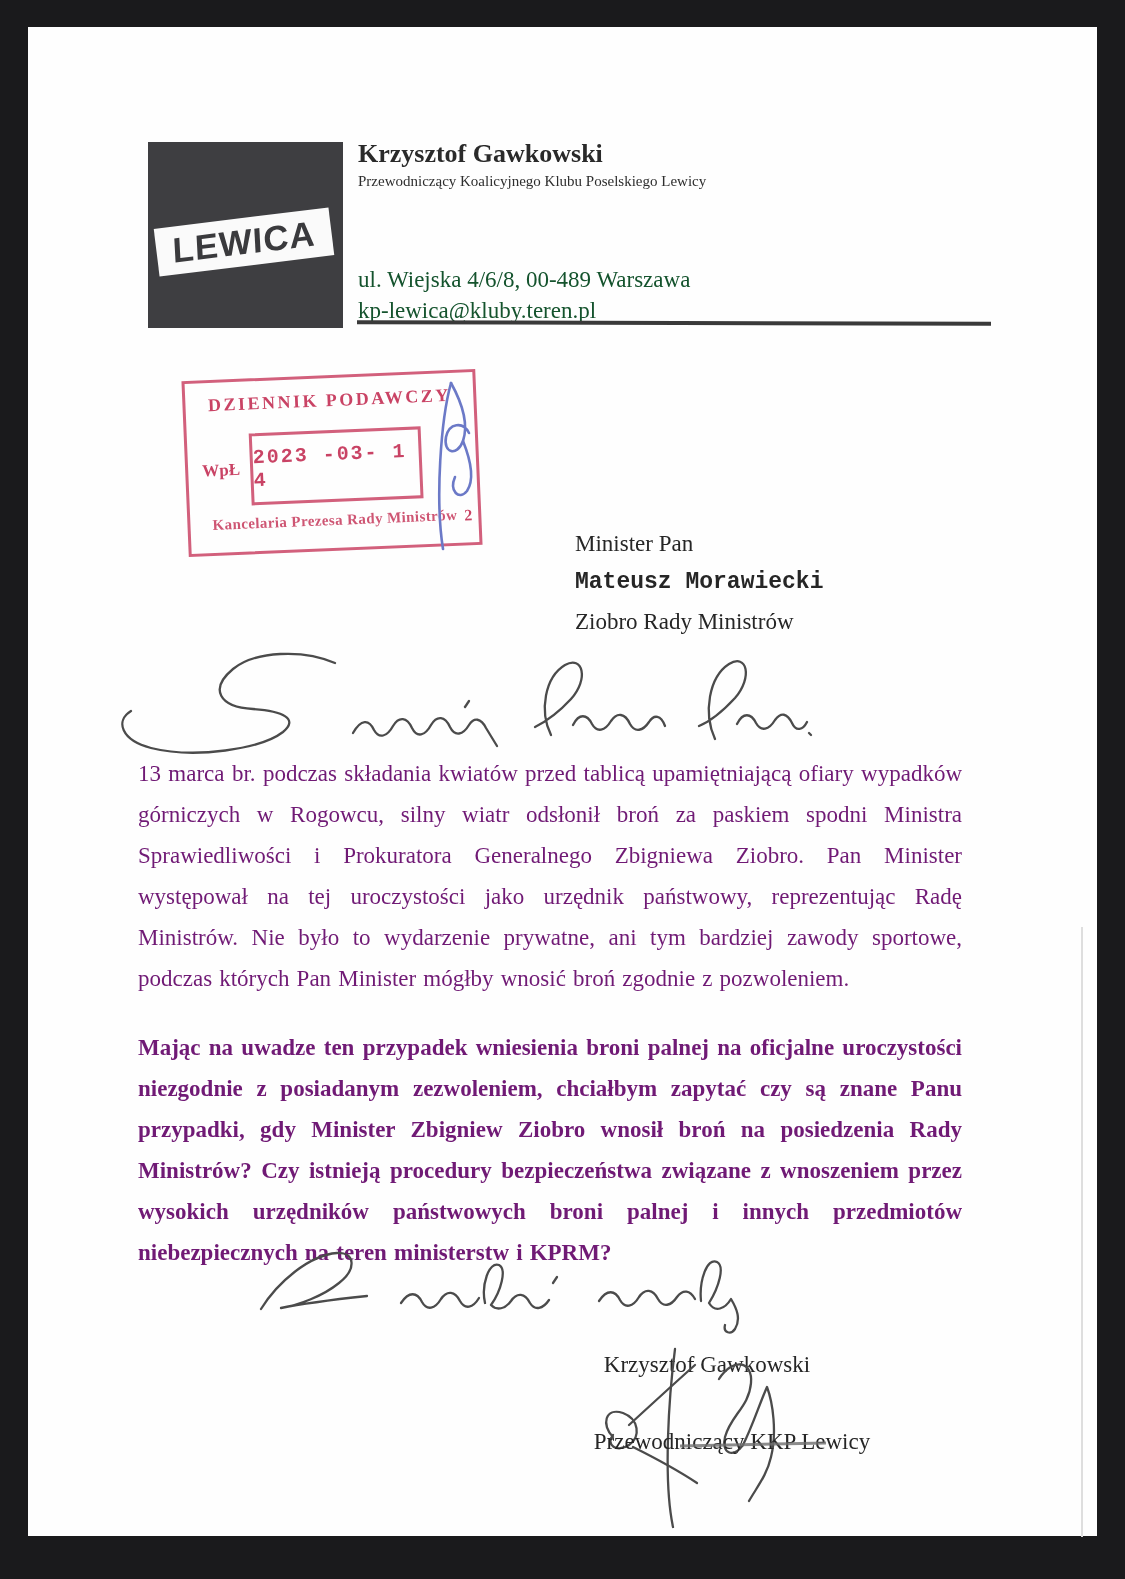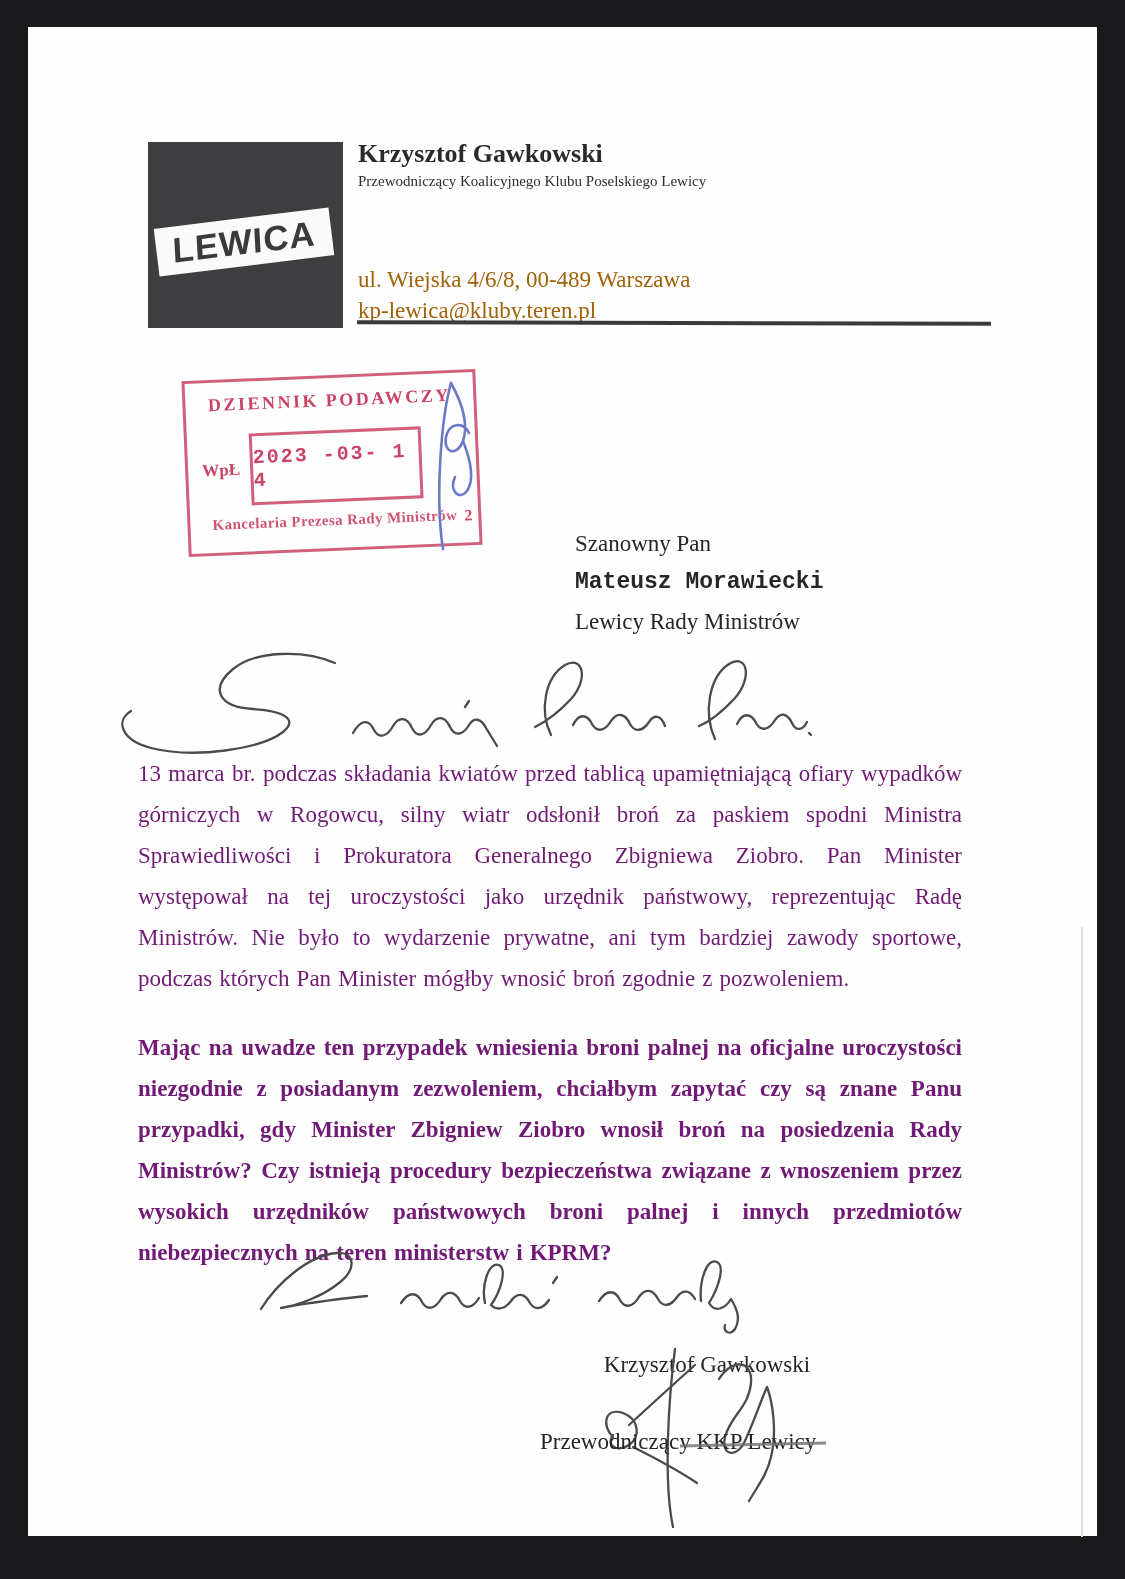--- a/index.html
+++ b/index.html
@@ -26,21 +26,21 @@
     background:#fafafa;transform:rotate(-7deg);
     display:flex;align-items:center;justify-content:center;
   }
   .logo-band span{
     font-family:"Liberation Sans", sans-serif;
     font-weight:bold;font-size:35px;letter-spacing:1px;color:#3a3a3d;
     transform:skewX(-4deg);
   }
   .hdr-name{left:330px;top:112px;font-size:26px;font-weight:bold;color:#2a2a2a;}
   .hdr-title{left:330px;top:146px;font-size:15px;color:#2e2e2e;}
-  .hdr-address{left:330px;top:237px;font-size:23px;color:#a16207;line-height:31px;}
+  .hdr-address{left:330px;top:237px;font-size:23px;color:#14532d;line-height:31px;}
   .hdr-rule{left:329px;top:294px;width:634px;height:4px;background:#3a3a3a;transform:rotate(0.15deg);}
 
   
   .dateline{left:500px;top:345px;width:436px;text-align:right;font-size:23px;color:#262626;}
 
   
   .stamp{
     left:157px;top:348px;width:288px;height:170px;
     border:3px solid rgba(199,58,93,.85);
     color:#c73a5d;
@@ -69,21 +69,21 @@
   .sr-only{position:absolute;width:1px;height:1px;overflow:hidden;clip:rect(0 0 0 0);white-space:nowrap;}
 
   
   .bodytext{left:110px;top:726px;width:824px;font-size:23px;line-height:41px;
     text-align:justify;color:#701a75;word-spacing:.06em;}
   .bodytext p{margin:0;}
   .bodytext p + p{margin-top:28px;font-weight:bold;}
 
   
   .sig-name{left:529px;top:1325px;width:300px;text-align:center;font-size:23px;color:#262626;}
-  .sig-title{left:512px;top:1402px;width:300px;text-align:left;font-size:23px;color:#262626;}
+  .sig-title{left:554px;top:1402px;width:300px;text-align:center;font-size:23px;color:#262626;}
   .sig-scrawl{left:555px;top:1318px;}
   .strike{left:652px;top:1416px;width:146px;height:2.5px;background:#6f6f6f;transform:rotate(-1.2deg);opacity:.8;}
 
   .scan-line{left:1053px;top:900px;width:2px;height:610px;background:#dedede;}
 </style>
 </head>
 <body>
 
 <div class="paper">
 
@@ -111,23 +111,23 @@
     <div class="stamp-number">2</div>
   </div>
 
   <svg class="abs pen-blue" width="70" height="175" viewBox="0 0 70 175">
     <path class="hand-blue" d="M 38 4 C 28 40 22 120 30 170"></path>
     <path class="hand-blue" d="M 38 4 C 48 22 56 44 50 62 C 44 78 30 74 33 58 C 36 44 50 42 56 54"></path>
     <path class="hand-blue" d="M 50 62 C 58 82 62 100 54 112 C 46 122 36 112 42 98"></path>
   </svg>
 
   <div class="abs recipient">
-    <div>Szanowny Pan</div>
+    <div>Minister Pan</div>
     <div class="r-name">Mateusz Morawiecki</div>
-    <div>Lewicy Rady Ministrów</div>
+    <div>Ziobro Rady Ministrów</div>
   </div>
 
   <svg class="abs" style="left:75px;top:622px;" width="710" height="125" viewBox="0 0 710 125">
     <path class="hand" d="M 232 14 C 200 0 152 2 130 20 C 106 40 116 58 150 60 C 180 62 196 70 180 83 C 158 100 92 110 48 99 C 18 91 12 72 28 62"></path>
     <path class="hand" d="M 250 84 C 258 70 266 70 271 81 C 276 90 284 88 290 77 C 296 67 304 68 309 79 C 314 89 322 87 328 76 C 334 66 342 67 347 78 C 352 88 360 86 366 76 C 371 68 378 69 383 79 L 394 97"></path>
     <path class="hand" d="M 362 58 L 366 52"></path>
     <path class="hand" d="M 448 86 C 436 62 442 28 462 16 C 480 6 486 30 468 50 C 456 63 444 72 432 78"></path>
     <path class="hand" d="M 470 76 C 476 64 484 65 489 75 C 494 84 502 82 508 72 C 514 63 522 64 527 75 C 532 84 540 82 546 73 C 551 65 558 66 562 77"></path>
     <path class="hand" d="M 612 90 C 600 64 606 28 626 15 C 644 4 650 28 632 49 C 620 62 608 72 596 77"></path>
     <path class="hand" d="M 634 75 C 640 63 648 64 653 74 C 658 83 666 81 672 71 C 678 63 684 64 689 74 C 693 83 700 81 704 73"></path>

